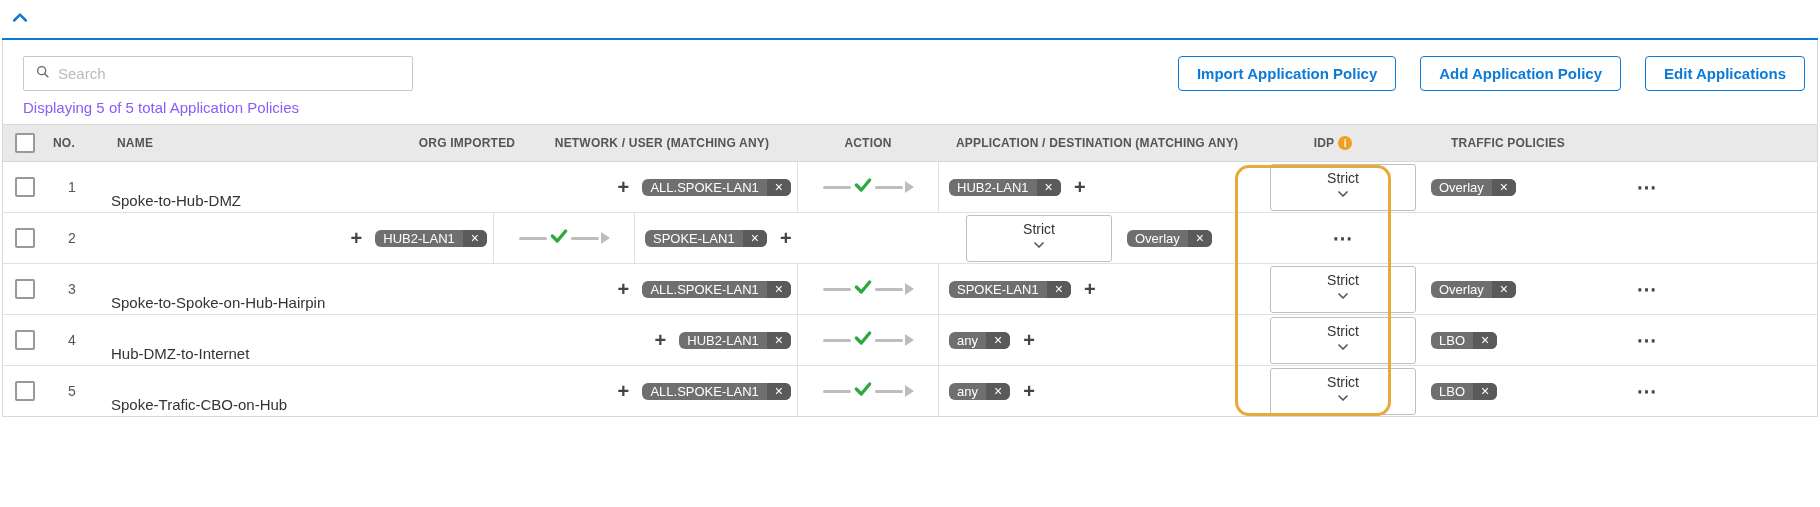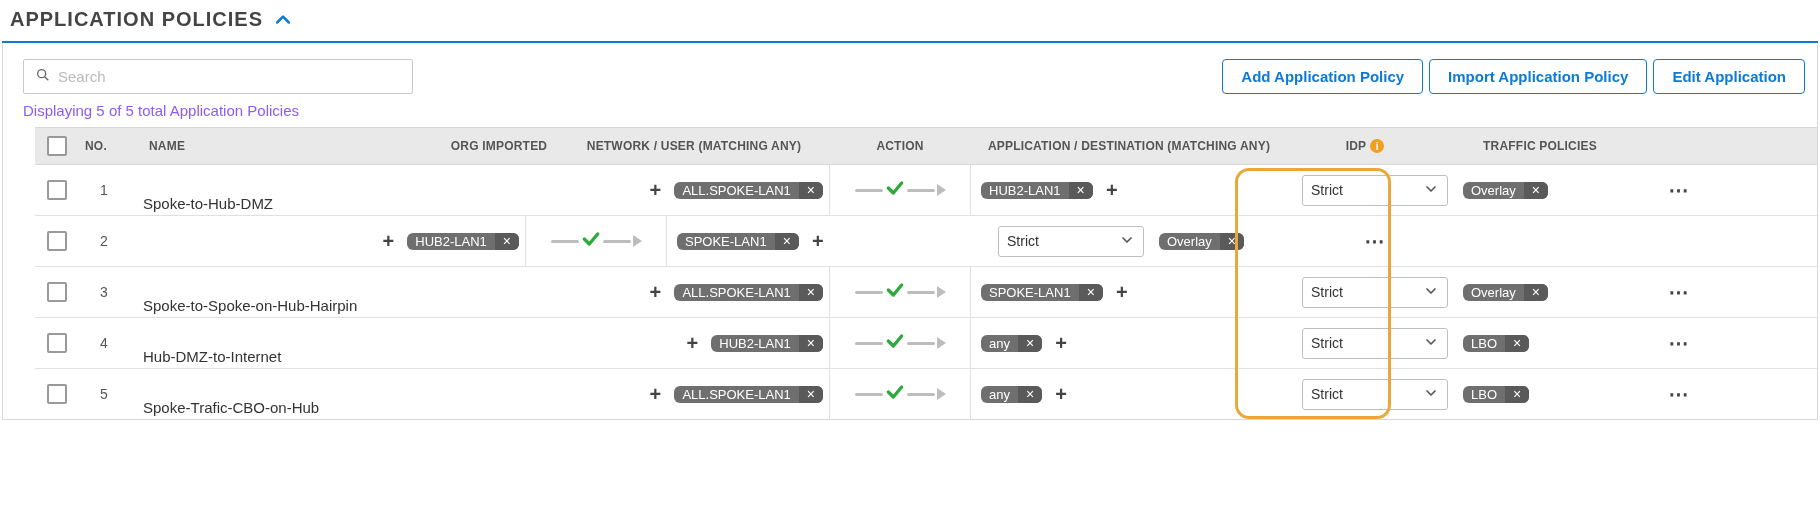--- a/index.html
+++ b/index.html
@@ -44,21 +44,21 @@
   }
   .chevron-up {
     color: var(--accent-blue);
   }
   .chevron-up svg { display:block; }
 
   
   .toolbar {
     display: flex;
     align-items: flex-start;
-    gap: 6px;
+    gap: 24px;
     padding: 16px 12px 4px 20px;
     border: 1px solid var(--border);
     border-top: none;
     border-bottom: none;
     justify-content: center;
   }
   .search-wrap {
     position: relative;
     width: 390px;
   }
@@ -95,21 +95,20 @@
     font-size: 15px;
     border-left: 1px solid var(--border);
     border-right: 1px solid var(--border);
   }
 
   
   .table-wrap {
     border: 1px solid var(--border);
     border-top: none;
     position: relative;
-    padding-left: 32px;
   }
   .table-header {
     display: flex;
     align-items: center;
     background: var(--header-bg);
     font-size: 12px;
     font-weight: 700;
     letter-spacing: .2px;
     color: #555;
     height: 36px;
@@ -193,20 +192,21 @@
   .select {
     width: 128px;
     display:flex; align-items:center; justify-content:space-between;
     border:1px solid #bfbfbf;
     border-radius:3px;
     background:#fff;
     padding: 5px 8px;
     font-size:14px;
     cursor:pointer;
     color:#333;
+    flex-direction:column;
   }
   .select .caret { color:#555; }
 
   
   .idp-highlight {
     position:absolute;
     border: 3px solid var(--highlight-border);
     border-radius: 14px;
     pointer-events:none;
     left: 1232px;
@@ -233,42 +233,41 @@
   .row .col-no   { font-size:14px; color:#555; }
   svg.icon16 { width:16px; height:16px; }
   svg.icon20 { width:20px; height:20px; }
 </style>
 </head>
 <body>
 
 <div class="page">
 
   <div class="section-header">
-    <span class="section-title">APPLICATION POLICIES</span>
     <span class="chevron-up">
       <svg class="icon20" viewBox="0 0 24 24" fill="none" stroke="currentColor" stroke-width="3" stroke-linecap="round" stroke-linejoin="round">
           <polyline points="5 15 12 8 19 15"></polyline>
         </svg>
     </span>
   </div>
 
   <div class="toolbar">
     <div class="search-wrap">
       <span class="icon">
         <svg class="icon16" viewBox="0 0 24 24" fill="none" stroke="currentColor" stroke-width="2">
             <circle cx="10" cy="10" r="6"></circle>
             <line x1="20" y1="20" x2="14.5" y2="14.5"></line>
           </svg>
       </span>
       <input class="search-input" type="text" placeholder="Search" style="">
     </div>
     <div class="toolbar-spacer"></div>
+    <button class="btn-outline">Import Application Policy</button>
     <button class="btn-outline">Add Application Policy</button>
-    <button class="btn-outline">Import Application Policy</button>
-    <button class="btn-outline">Edit Application</button>
+    <button class="btn-outline">Edit Applications</button>
   </div>
 
   <div class="display-count">Displaying 5 of 5 total Application Policies</div>
 
   <div class="table-wrap">
     <div class="table-header">
       <div class="col-check">
           <div class="checkbox"></div>
         </div>
       <div class="col-no">NO.</div>

